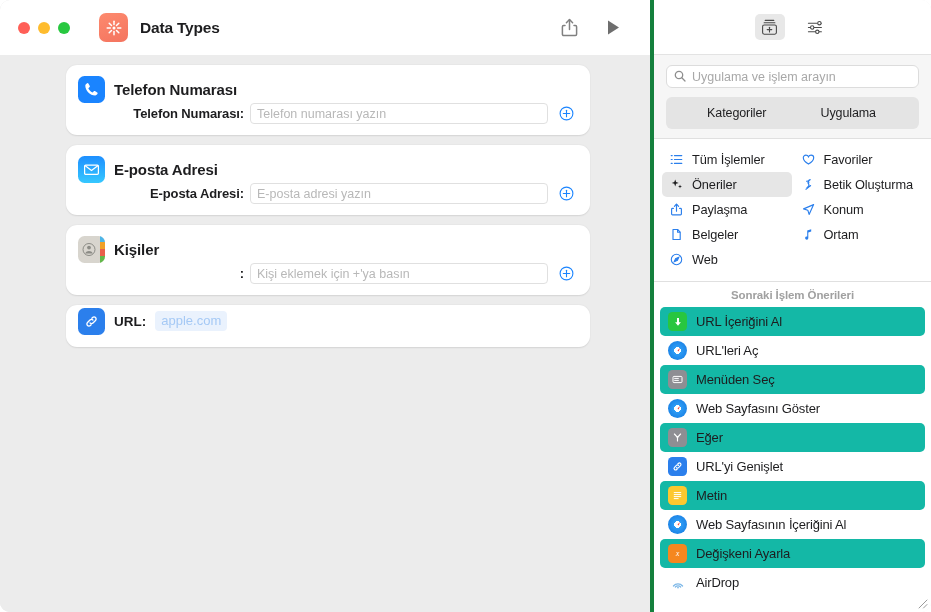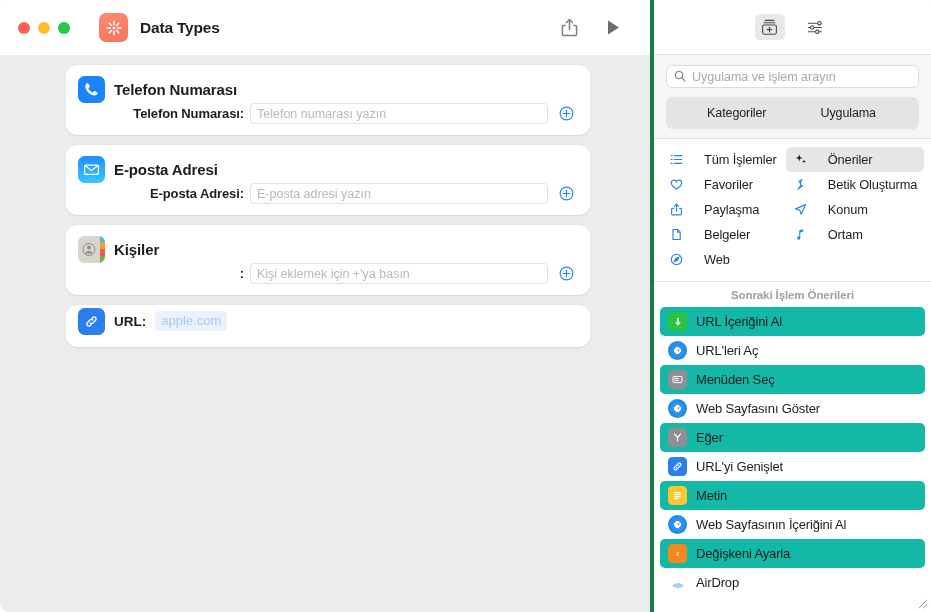--- a/index.html
+++ b/index.html
@@ -206,21 +206,21 @@
   .categories {
     padding: 8px 8px 9px 8px;
     background: #ffffff;
     border-bottom: 1px solid #e0e0e0;
     display: grid;
     grid-template-columns: 1fr 1fr;
     grid-auto-rows: 25px;
     column-gap: 2px;
   }
   .cat {
-    display: flex; align-items: center; gap: 20px;
+    display: flex; align-items: center; gap: 8px;
     padding: 0 7px;
     border-radius: 5px;
     font-size: 12.8px; color: #1d1d1f;
     letter-spacing: -0.1px;
     white-space: nowrap;
   }
   .cat.selected { background: #e6e6e6; }
   .cat-icon {
     width: 15px; flex: none;
     display: flex; align-items: center; justify-content: center;
@@ -459,37 +459,37 @@
               <line x1="4.4" y1="2.6" x2="11.8" y2="2.6"></line>
             <line x1="1.2" y1="6.5" x2="2.2" y2="6.5"></line>
               <line x1="4.4" y1="6.5" x2="11.8" y2="6.5"></line>
             <line x1="1.2" y1="10.4" x2="2.2" y2="10.4"></line>
               <line x1="4.4" y1="10.4" x2="11.8" y2="10.4"></line>
           </svg>
         </span>
         <span>Tüm İşlemler</span>
       </div>
 
+      <div class="cat">
+        <span class="cat-icon">
+          <svg width="13" height="13" viewBox="0 0 13 13" fill="none" stroke="#2b7fec" stroke-width="1.15">
+            <path d="M6.5 11 C6.5 11 1.3 8 1.3 4.7 C1.3 3.2 2.5 2.1 3.9 2.1 C5 2.1 6.1 2.9 6.5 3.8 C6.9 2.9 8 2.1 9.1 2.1 C10.5 2.1 11.7 3.2 11.7 4.7 C11.7 8 6.5 11 6.5 11 Z"></path>
+          </svg>
+        </span>
+        <span>Favoriler</span>
+      </div>
+
       <div class="cat selected">
         <span class="cat-icon">
           <svg width="13" height="13" viewBox="0 0 13 13" fill="#1d1d1f">
             <path d="M5.2 1.4 L6.1 4 L8.7 4.9 L6.1 5.8 L5.2 8.4 L4.3 5.8 L1.7 4.9 L4.3 4 Z"></path>
             <path d="M10 6.5 L10.5 8 L12 8.5 L10.5 9 L10 10.5 L9.5 9 L8 8.5 L9.5 8 Z"></path>
           </svg>
         </span>
         <span>Öneriler</span>
-      </div>
-
-      <div class="cat">
-        <span class="cat-icon">
-          <svg width="13" height="13" viewBox="0 0 13 13" fill="none" stroke="#2b7fec" stroke-width="1.15">
-            <path d="M6.5 11 C6.5 11 1.3 8 1.3 4.7 C1.3 3.2 2.5 2.1 3.9 2.1 C5 2.1 6.1 2.9 6.5 3.8 C6.9 2.9 8 2.1 9.1 2.1 C10.5 2.1 11.7 3.2 11.7 4.7 C11.7 8 6.5 11 6.5 11 Z"></path>
-          </svg>
-        </span>
-        <span>Favoriler</span>
       </div>
 
       <div class="cat">
         <span class="cat-icon">
           <svg width="13" height="13" viewBox="0 0 13 13" fill="none" stroke="#2b7fec" stroke-width="1.15" stroke-linecap="round">
             <path d="M8.2 1.6 C6.2 2.4 5.4 4.3 6.4 5.6 C7.4 6.9 7 8.8 5 9.6"></path>
             <path d="M4.6 3.2 C6.6 2.4 7.4 4.3 6.4 5.6"></path>
             <path d="M8.6 7.6 C6.6 8.4 5.8 10.3 4 11.3"></path>
           </svg>
         </span>

